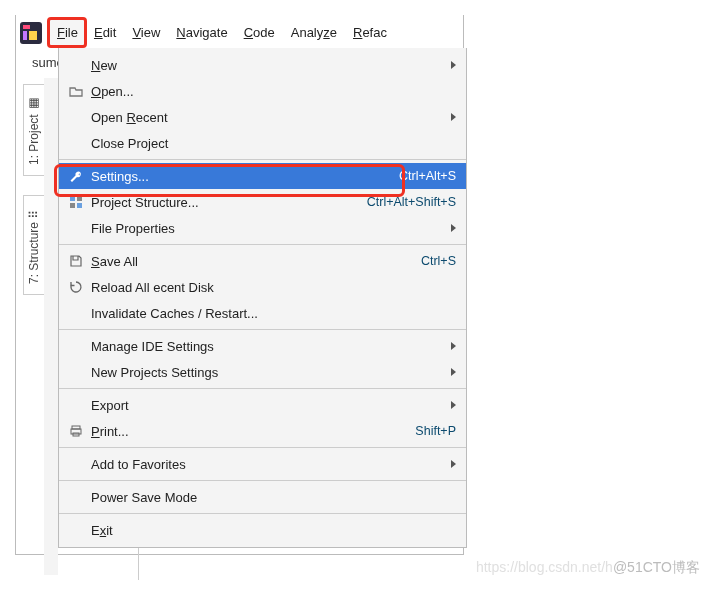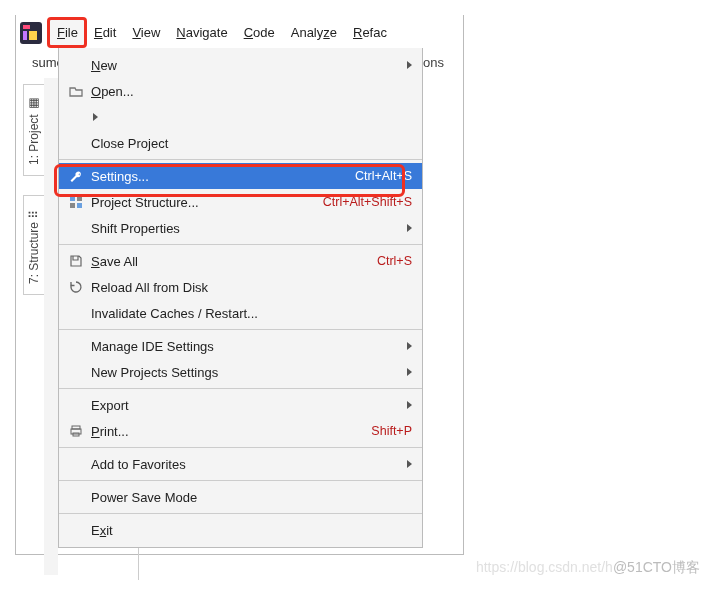--- a/index.html
+++ b/index.html
@@ -84,42 +84,42 @@
       position: absolute;
       left: 44px; top: 78px; width: 14px; bottom: 20px;
       background: #f4f4f4;
       z-index:0;
     }
 
     
     .dropdown {
       position: absolute;
       left: 58px; top: 48px;
-      width: 365px;
+      width: 409px;
       background: #f4f4f4;
       border-left: 1px solid #bbb;
       border-right: 1px solid #bbb;
       border-bottom: 1px solid #bbb;
       z-index: 3;
       padding: 4px 0;
     }
     .dd-item {
       display: flex;
       align-items: center;
       height: 26px;
       padding: 0 10px 0 6px;
       position: relative;
     }
     .dd-item .ico {
       width: 22px;
       display: flex; justify-content: center; align-items:center;
       color: #666;
     }
     .dd-item .label { flex: 1; padding-left: 4px; }
-    .dd-item .shortcut { color: #b91c1c; font-size: 12.5px; }
+    .dd-item .shortcut { color: #0c4a6e; font-size: 12.5px; }
     .dd-item .sub-arrow {
       width: 0; height: 0;
       border-top: 4px solid transparent;
       border-bottom: 4px solid transparent;
       border-left: 5px solid #555;
       margin-left: 6px;
     }
     .dd-item.selected {
       background: #3879d9;
       color: #fff;
@@ -213,20 +213,21 @@
   <div class="dd-item">
     <span class="ico">
       <svg width="14" height="14" viewBox="0 0 14 14">
           <path d="M1 4 h5 l1 2 h6 v6 h-12z" fill="none" stroke="#777" stroke-width="1.3"></path>
         </svg>
     </span>
     <span class="label"><u>O</u>pen...</span>
   </div>
   <div class="dd-item">
     <span class="ico"></span>
+      <span class="label" title="Open Recent">Open <u>R</u>ecent</span>
     <span class="sub-arrow"></span>
   </div>
   <div class="dd-item">
     <span class="ico"></span>
       <span class="label">Close Project</span>
   </div>
   <div class="dd-sep"></div>
   <div class="dd-item selected">
     <span class="ico">
       <svg width="14" height="14" viewBox="0 0 14 14">
@@ -243,41 +244,41 @@
           <rect x="8" y="1" width="5" height="5" fill="#888"></rect>
           <rect x="1" y="8" width="5" height="5" fill="#888"></rect>
           <rect x="8" y="8" width="5" height="5" fill="#6aa0e0"></rect>
         </svg>
     </span>
     <span class="label">Project Structure...</span>
     <span class="shortcut">Ctrl+Alt+Shift+S</span>
   </div>
   <div class="dd-item">
     <span class="ico"></span>
-      <span class="label">Shift Properties</span>
+      <span class="label">File Properties</span>
     <span class="sub-arrow"></span>
   </div>
   <div class="dd-sep"></div>
   <div class="dd-item">
     <span class="ico">
       <svg width="14" height="14" viewBox="0 0 14 14">
           <path d="M2 2 h8 l2 2 v8 h-10z M4 2 v4 h5 v-4" fill="none" stroke="#666" stroke-width="1.2"></path>
         </svg>
     </span>
     <span class="label"><u>S</u>ave All</span>
     <span class="shortcut">Ctrl+S</span>
   </div>
   <div class="dd-item">
     <span class="ico">
       <svg width="14" height="14" viewBox="0 0 14 14">
           <path d="M7 2 a5 5 0 1 1 -4.5 2.8" fill="none" stroke="#666" stroke-width="1.3"></path>
           <path d="M2 2 l0 3.5 3.5 0" fill="none" stroke="#666" stroke-width="1.3"></path>
         </svg>
     </span>
-    <span class="label">Reload All from Disk</span>
+    <span class="label">Reload All ecent Disk</span>
   </div>
   <div class="dd-item">
     <span class="ico"></span>
       <span class="label">Invalidate Caches / Restart...</span>
   </div>
   <div class="dd-sep"></div>
   <div class="dd-item">
     <span class="ico"></span>
       <span class="label">Manage IDE Settings</span>
     <span class="sub-arrow"></span>

